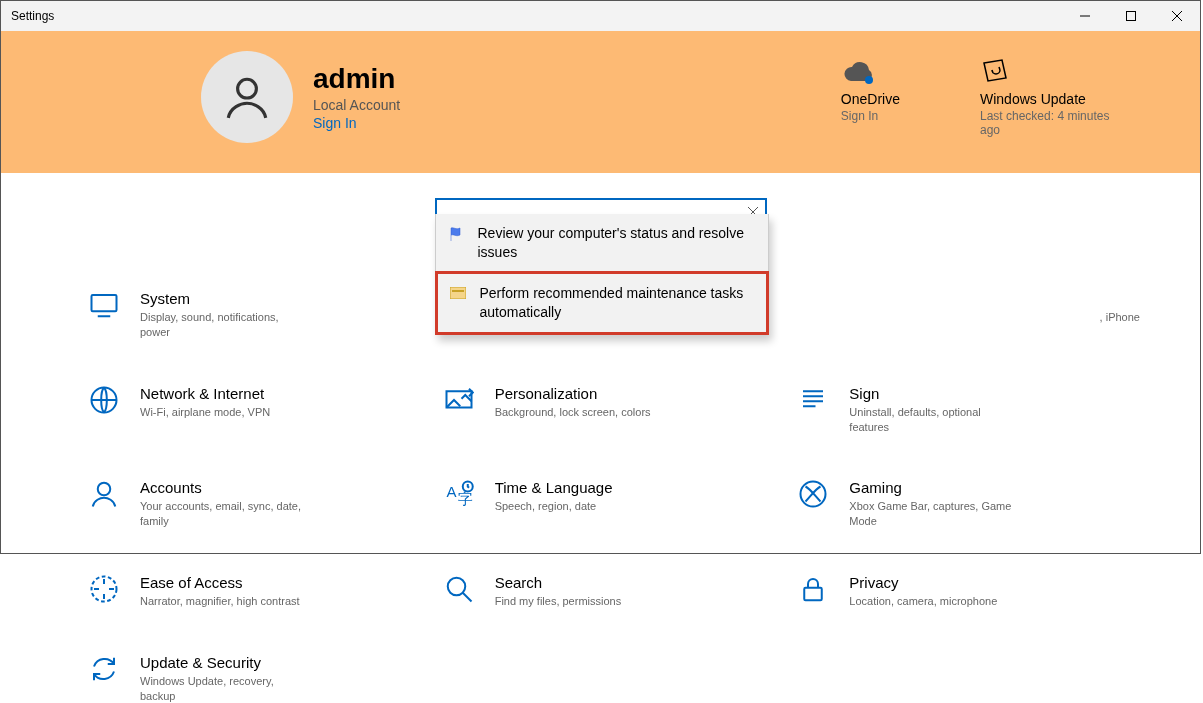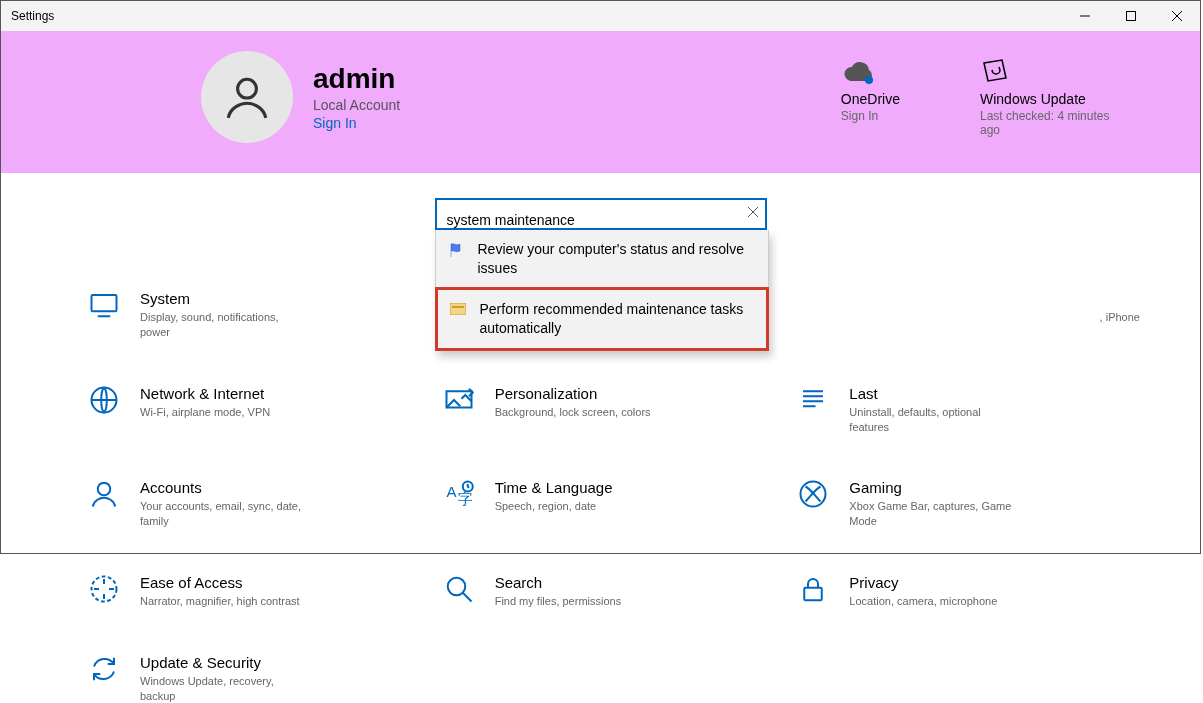--- a/index.html
+++ b/index.html
@@ -3,36 +3,36 @@
 <meta charset="utf-8">
 <style>
   html,body{margin:0;padding:0;font-family:"Segoe UI",Arial,sans-serif;font-size:14px;color:#000;background:#fff;width:1203px;height:703px;overflow:hidden;}
   .window{border:1px solid #555;width:1201px;height:554px;position:relative;box-sizing:border-box;background:#fff;}
   
   .titlebar{height:30px;display:flex;align-items:center;justify-content:space-between;padding:0 0 0 10px;background:#f3f3f3;}
   .titlebar .title{font-size:12px;}
   .win-controls{display:flex;height:100%;}
   .win-controls div{width:46px;display:flex;align-items:center;justify-content:center;font-family:Arial;}
   
-  .header{background:#f0abfc;padding:20px 80px 30px 200px;display:flex;align-items:flex-start;gap:60px;}
+  .header{background:#fdba74;padding:20px 80px 30px 200px;display:flex;align-items:flex-start;gap:60px;}
   .account{display:flex;align-items:center;gap:20px;flex:1;}
   .avatar{width:92px;height:92px;border-radius:50%;background:#e6e6e6;display:flex;align-items:center;justify-content:center;}
   .acct-text .name{font-size:28px;font-weight:600;}
   .acct-text .type{color:#555;margin-top:2px;}
   .acct-text .signin{color:#0067c0;margin-top:2px;cursor:pointer;}
   .status-cards{display:flex;gap:80px;}
   .status-card{max-width:140px;}
   .status-card .ic{height:34px;display:flex;align-items:flex-end;margin-bottom:6px;}
   .status-card .t{font-size:14px;}
   .status-card .s{font-size:12px;color:#666;margin-top:2px;}
   
   .search-wrap{position:relative;width:332px;margin:25px auto 0 auto;}
   .search{width:100%;height:32px;border:2px solid #0067c0;padding:12px 30px 0 10px;box-sizing:border-box;font-size:14px;outline:none;}
   .search-clear{position:absolute;right:8px;top:7px;cursor:pointer;color:#555;}
-  .suggestions{position:absolute;top:32px;left:0;width:332px;background:#f2f2f2;border:1px solid #ccc;border-top:none;box-shadow:3px 6px 8px rgba(0,0,0,.2);z-index:10;}
+  .suggestions{position:absolute;top:16px;left:0;width:332px;background:#f2f2f2;border:1px solid #ccc;border-top:none;box-shadow:3px 6px 8px rgba(0,0,0,.2);z-index:10;}
   .suggestion{display:flex;gap:12px;padding:10px 12px;font-size:14px;align-items:flex-start;cursor:pointer;}
   .suggestion.highlighted{border:3px solid #d13b2a;margin:-1px;background:#f2f2f2;}
   .sugg-icon{width:18px;flex:none;margin-top:2px;}
   .sugg-text{line-height:1.35;}
   
   .categories{padding:60px 60px 0 85px;display:grid;grid-template-columns:repeat(3,1fr);column-gap:10px;row-gap:45px;}
   .cat{display:flex;gap:18px;cursor:pointer;}
   .cat-icon{width:36px;flex:none;color:#0067c0;display:flex;align-items:flex-start;justify-content:center;}
   .cat-icon svg{width:30px;height:30px;}
   .cat-text .ct{font-size:15px;}
@@ -195,21 +195,21 @@
       </div>
     </div>
 
     <div class="cat">
       <div class="cat-icon">
         <svg viewBox="0 0 24 24" fill="none" stroke="currentColor" stroke-width="1.6">
             <path d="M4 5h16M4 9h16M4 13h16M4 17h10"></path>
           </svg>
       </div>
       <div class="cat-text">
-        <div class="ct">Last</div>
+        <div class="ct">Sign</div>
         <div class="cd">Uninstall, defaults, optional features</div>
       </div>
     </div>
 
     <div class="cat">
       <div class="cat-icon">
         <svg viewBox="0 0 24 24" fill="none" stroke="currentColor" stroke-width="1.6">
             <circle cx="12" cy="8" r="5"></circle>
             <path d="M3 22c1-5 6-7 9-7s8 2 9 7"></path>
           </svg>

